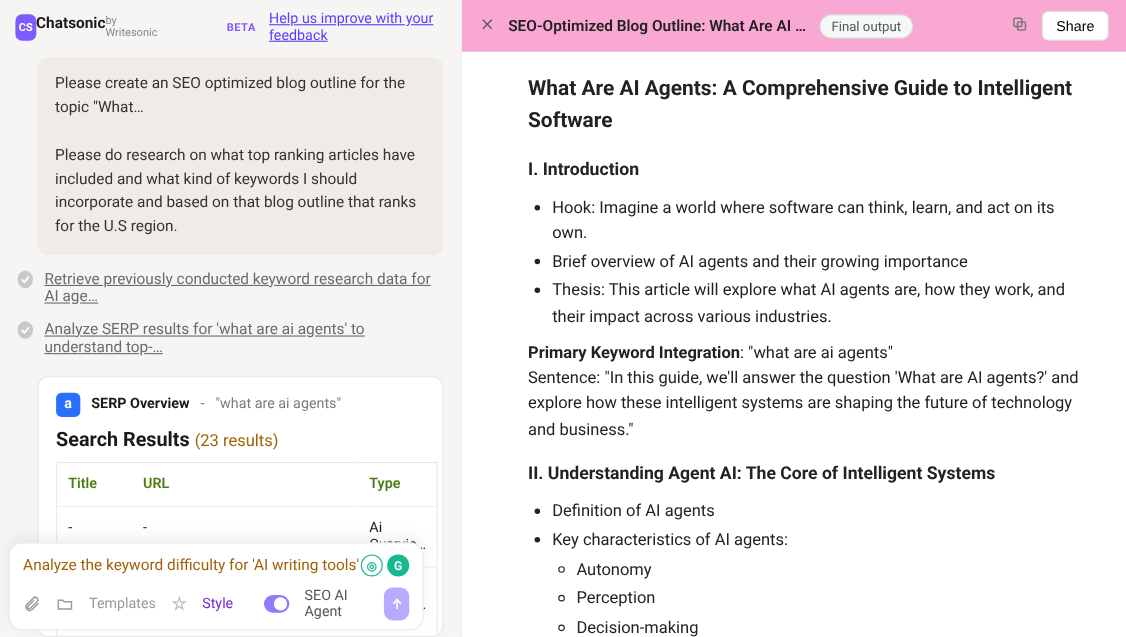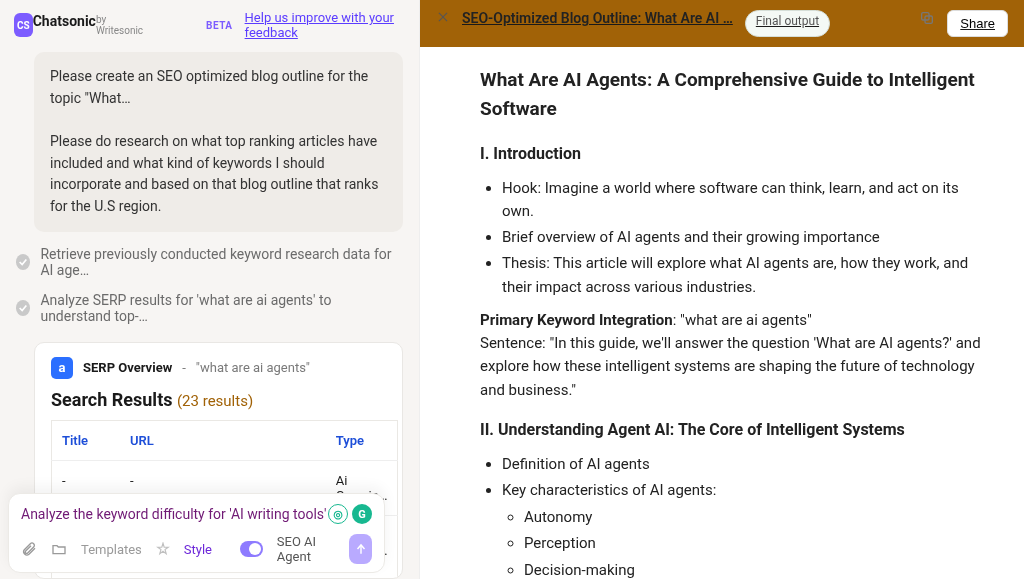--- a/index.html
+++ b/index.html
@@ -59,26 +59,27 @@
     background: #efece8;
     border-radius: 10px;
     padding: 14px 16px;
     font-size: 14px;
     line-height: 1.55;
     color: #333;
   }
 
   .step-line {
     display: flex;
-    align-items: center;
+    align-items: flex-start;
     gap: 10px;
     padding: 4px 16px;
     color: #6b6b6b;
     font-size: 14px;
     margin-bottom: 6px;
+    text-decoration: underline;
   }
   .check-icon {
     width: 16px; height: 16px; border-radius: 50%;
     background: #c9c9c9;
     display: flex; align-items: center; justify-content: center;
   }
   .check-icon svg { width: 10px; height: 10px; }
 
   .serp-card {
     margin: 8px 16px 0 34px;
@@ -114,21 +115,21 @@
     font-size: 13px;
     border: 1px solid #eae8e4;
     border-radius: 6px;
   }
   table.serp th, table.serp td {
     text-align: left;
     padding: 12px 10px;
     border-bottom: 1px solid #eee;
     vertical-align: top;
   }
-  table.serp th { color: #1d4ed8; font-weight: 600; }
+  table.serp th { color: #4d7c0f; font-weight: 600; }
   .url-link { color: #4a3fbf; }
   .circle-btn {
     width: 26px; height: 26px; border-radius: 50%;
     border: 1px solid #ddd;
     display: flex; align-items: center; justify-content: center;
     background: #fff;
     cursor: pointer;
   }
 
   
@@ -140,21 +141,21 @@
     border-radius: 12px;
     box-shadow: 0 -6px 14px rgba(0,0,0,0.05);
     padding: 10px 12px 8px;
     display: flex;
     flex-direction: column;
     gap: 10px;
   }
   .input-row1 {
     display: flex; align-items: center; justify-content: space-between;
   }
-  .prompt-text { color: #701a75; font-size: 14px; flex: 1; }
+  .prompt-text { color: #a16207; font-size: 14px; flex: 1; }
   .gram-icons { display: flex; gap: 4px; }
   .g-badge {
     width: 20px; height: 20px; border-radius: 50%;
     display: flex; align-items: center; justify-content: center;
     font-size: 11px; font-weight: 700;
   }
   .g1 { background:#fff; border:1px solid #17b890; color:#17b890;}
   .g2 { background:#17b890; color:#fff; }
   .input-row2 {
     display: flex; align-items: center; gap: 14px;
@@ -181,25 +182,25 @@
 
   
   .right {
     flex: 1;
     height: 100%;
     display: flex;
     flex-direction: column;
     border-left: 1px solid #eee;
   }
   .right-header {
-    background: #a16207;
+    background: #f9a8d4;
     padding: 10px 16px;
     display: flex;
+    align-items: center;
     gap: 12px;
-    text-decoration: underline;
   }
   .close-x { cursor: pointer; color:#555; }
   .doc-title { font-weight:600; font-size:14px; color:#222; }
   .pill {
     border:1px solid #d5ded7;
     border-radius: 14px;
     padding: 3px 10px;
     font-size: 12px;
     color:#555;
     background:#f4f9f5;

